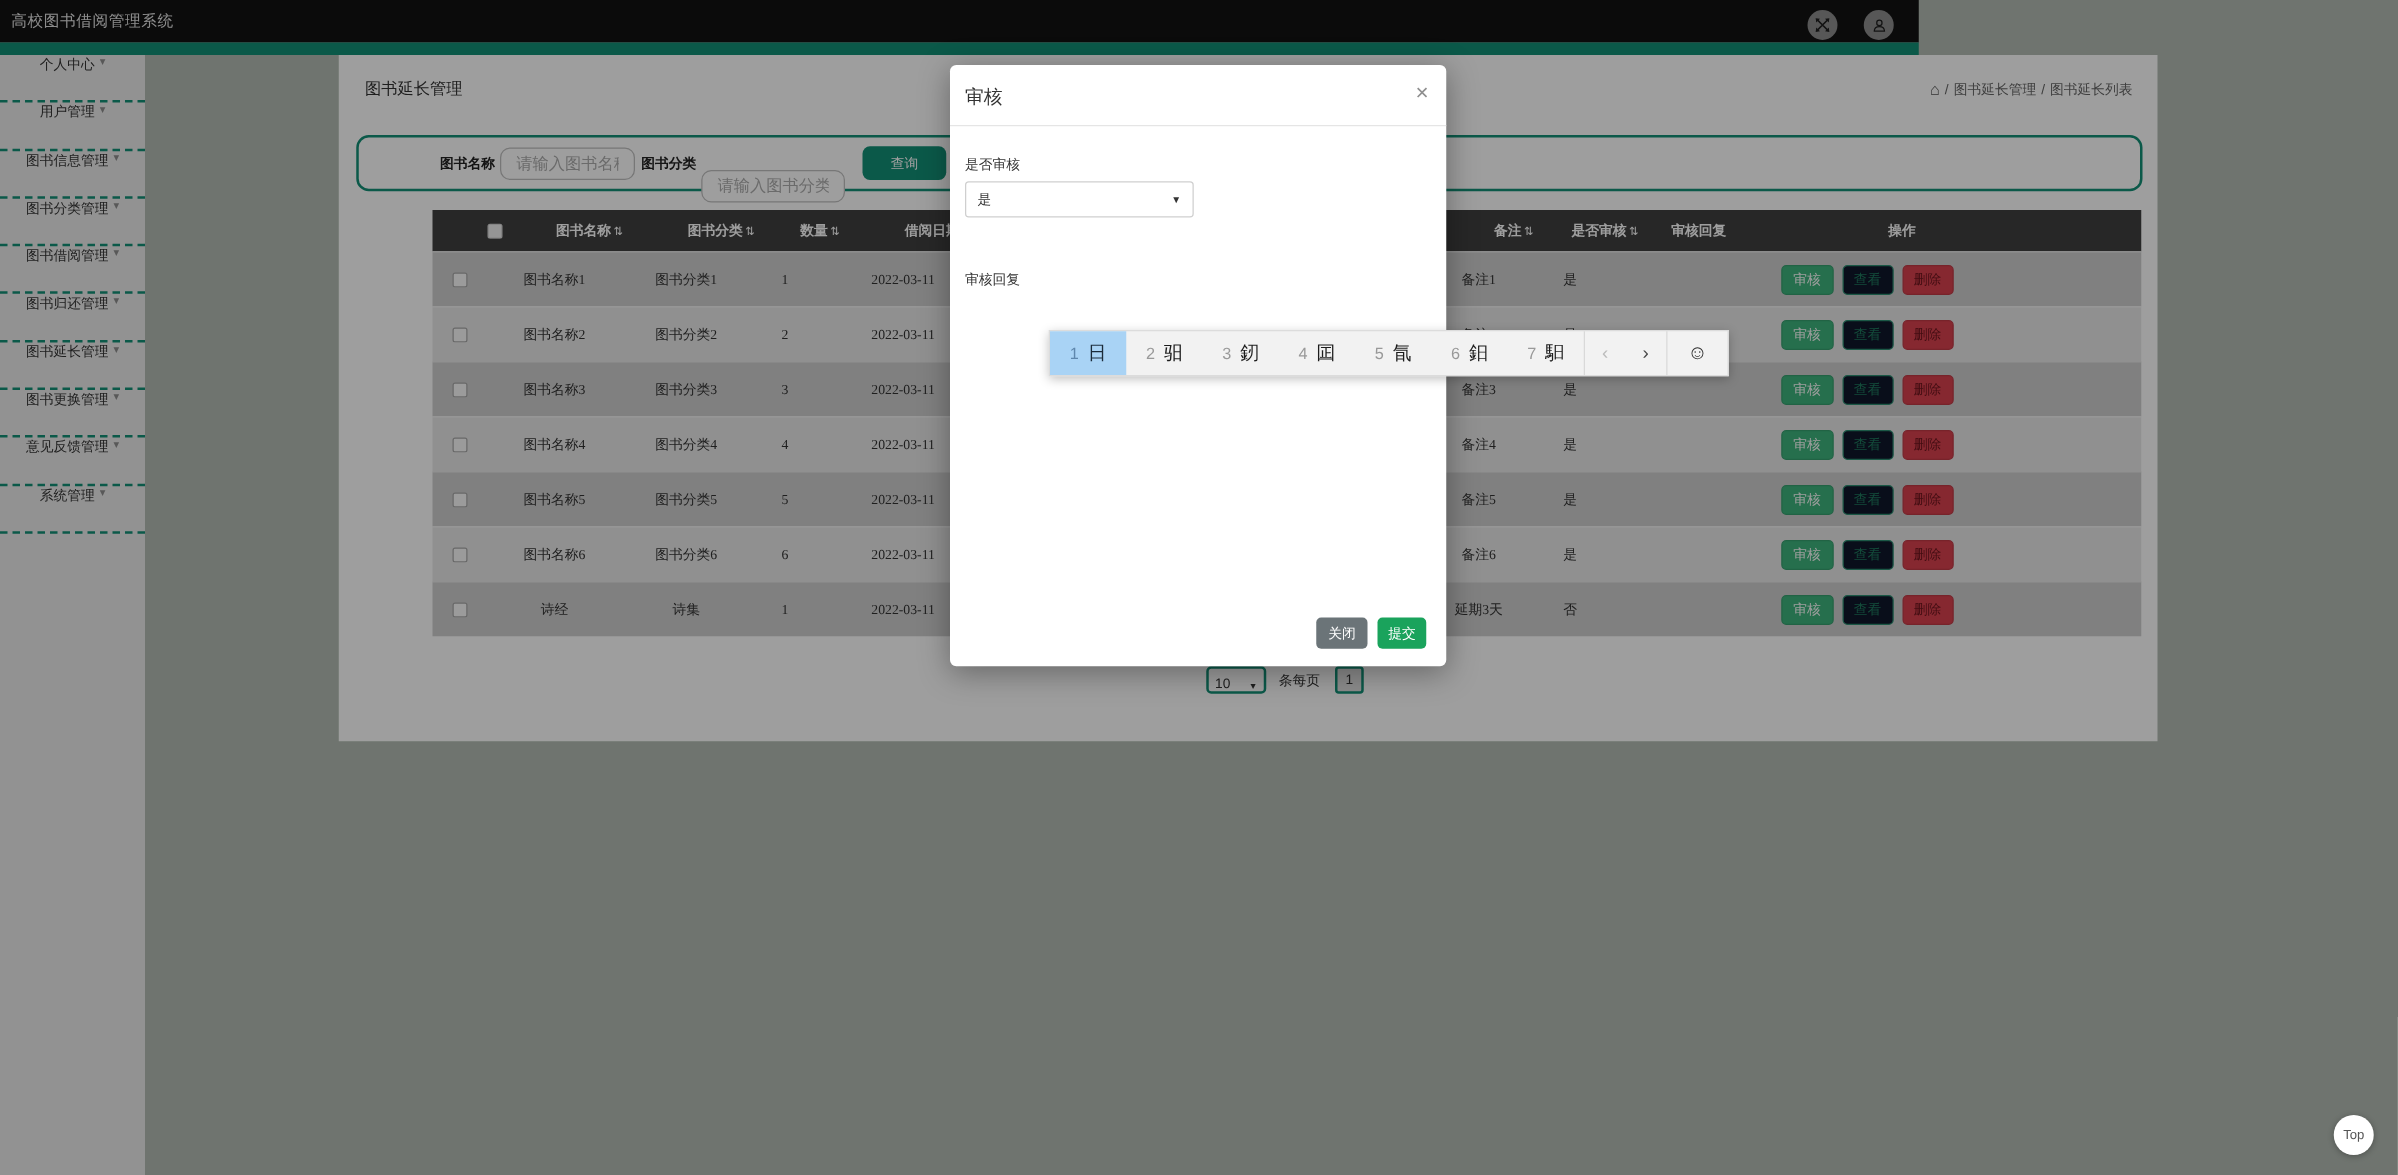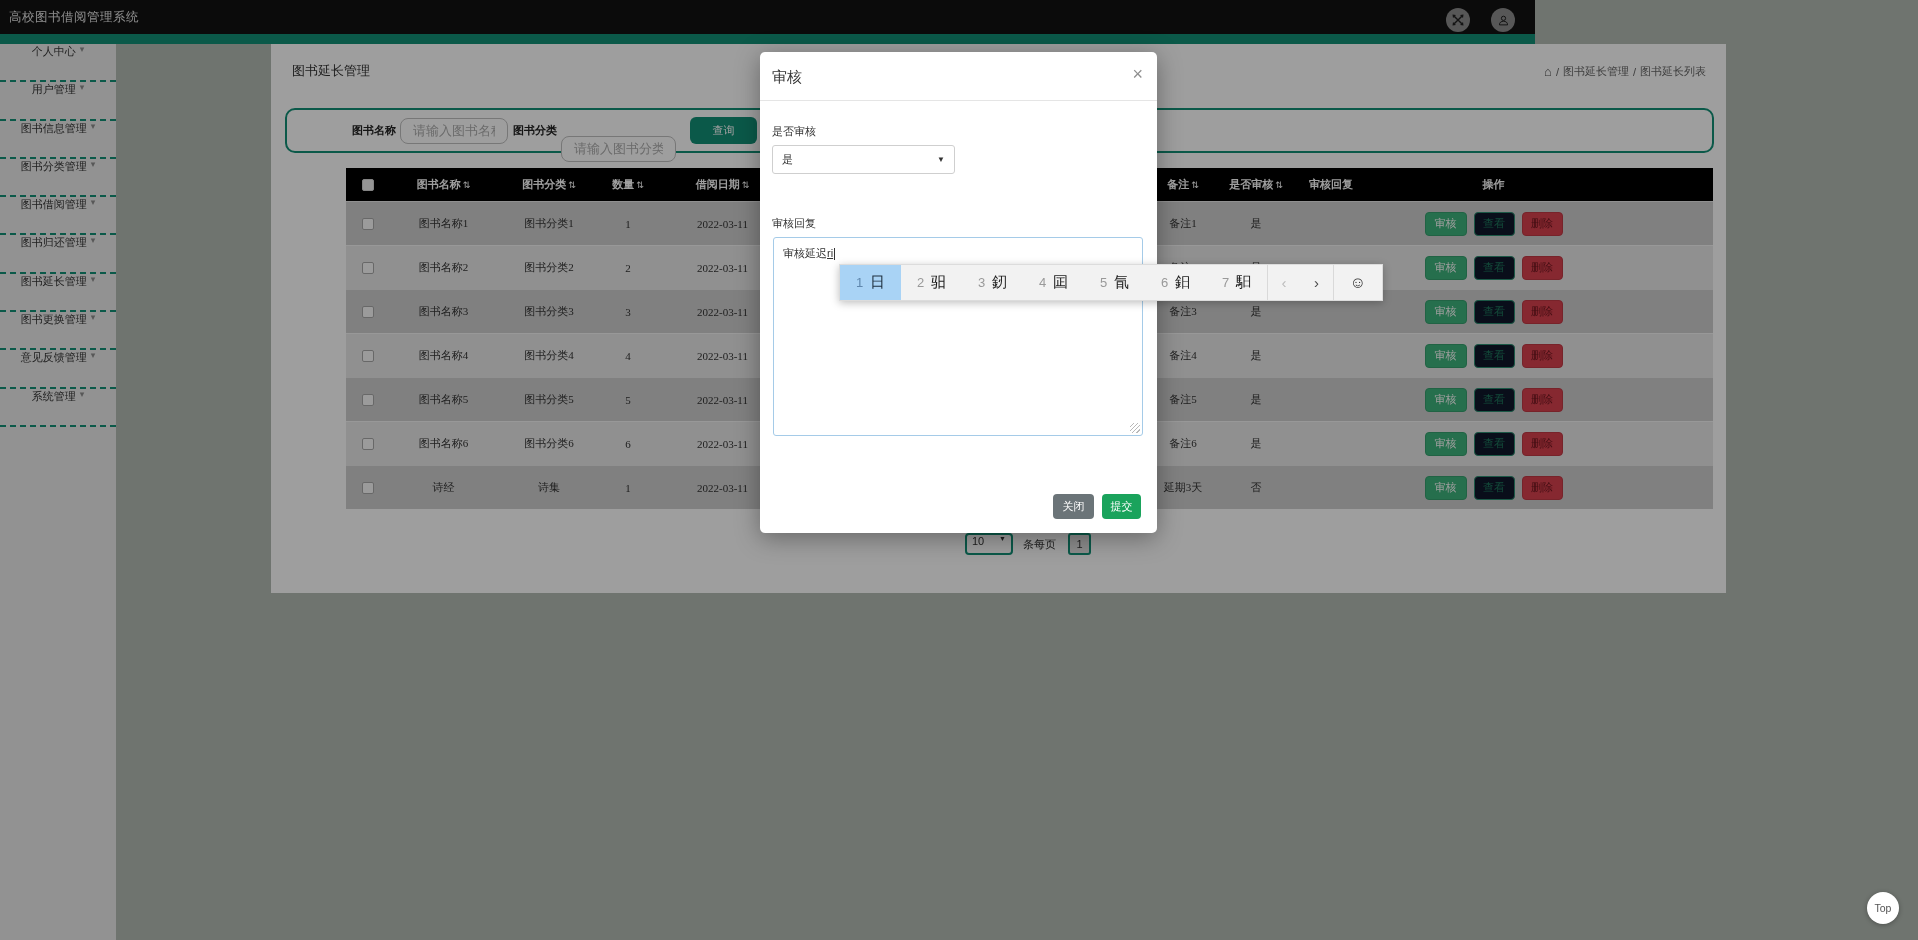--- a/index.html
+++ b/index.html
@@ -28,38 +28,38 @@
   .searchbox { position:absolute; left:14px; top:64px; width:1429px; height:45px; border:2px solid #139077; border-radius:10px; display:flex; align-items:center; padding-left:65px; }
   .s-label { font-size:11px; font-weight:700; color:#222; white-space:nowrap; }
   .s-input { width:108px; height:26px; border:1px solid #c0c0c0; border-radius:8px; font-size:13px; color:#333; padding:0 12px; margin:0 5px 0 4px; outline:none; background:#fff; font-family:inherit; }
   .s-input.cat { width:115px;margin-top:36px; }
   .s-input::placeholder { color:#adadad; }
   .s-btn { width:67px; height:27px; margin-left:9px; background:#139077; color:#fff; font-size:11px; border:none; border-radius:6px; cursor:pointer; font-family:inherit; }
 
   
   .table { position:absolute; left:75px; top:124px; width:1367px; font-size:11px; }
   .thead,.tr { display:grid; grid-template-columns:44px 107px 104px 54px 135px 360px 66px 80px 70px 347px; align-items:center; }
-  .thead { height:33px; background:#000000; color:#fff; font-weight:700; }
+  .thead { height:33px; background:#404040; color:#fff; font-weight:700;padding-left:28px; }
   .th,.td { text-align:center; overflow:hidden; white-space:nowrap; }
   .th:last-child { padding-right:92px; }
   .sort { font-size:9px; margin-left:2px; font-weight:400; }
   .tr { height:44px; color:#333; border-top:1px solid rgba(255,255,255,.55);font-family:Liberation Serif, serif; }
   .tr.odd { background:#cfcfcf; }
   .tr.even { background:#e9e9e9; }
   .cb { display:inline-block; width:12px; height:12px; background:#fbfbfb; border:1px solid #a9a9a9; border-radius:2px; vertical-align:middle; cursor:pointer; }
   .cb.hd { background:#f1f1f1; border-color:#d6d6d6; }
   .actions { display:flex; gap:7px; justify-content:center; padding-right:92px; }
   .rbtn { height:24px; border-radius:4px; font-size:11px; cursor:pointer; font-family:inherit; }
   .btn-audit { width:42px; background:#3eb37c; color:#fff; border:1px solid #36a06f; }
   .btn-view { width:41px; background:#0f172a; color:#1f7a5e; border:1px solid #2c8f72; }
   .btn-del { width:41px; background:#d8414e; color:#6b151d; border:1px solid #c03945; }
 
   
   .pagination { position:absolute; left:0; top:489px; width:100%; font-size:11px; color:#333; }
-  .pg-select { position:absolute; left:694px; top:0; width:48px; height:22px; border:2px solid #139077; border-radius:4px; background:#fff; display:flex; align-items:flex-start; padding:0 5px; cursor:pointer; }
+  .pg-select { position:absolute; left:694px; top:0; width:48px; height:22px; border:2px solid #139077; border-radius:4px; background:#fff; display:flex; align-items:flex-end; padding:0 5px; cursor:pointer; }
   .pg-select .arr { margin-left:auto; font-size:7px; color:#333; }
   .pg-label { position:absolute; left:752px; top:4px; }
   .pg-page { position:absolute; left:797px; top:0; width:23px; height:22px; border:2px solid #139077; border-radius:3px; background:#e2e2e2; display:flex; align-items:center; justify-content:center; cursor:pointer; }
 
   
   .backdrop { position:absolute; left:0; top:0; width:1918px; height:940px; background:rgba(0,0,0,.38); z-index:10; }
   .modal { position:absolute; left:760px; top:52px; width:397px; height:481px; background:#fff; border-radius:5px; box-shadow:0 5px 25px rgba(0,0,0,.35); z-index:20; }
   .m-header { height:49px; border-bottom:1px solid #e5e5e5; position:relative; }
   .m-title { position:absolute; left:12px; top:16px; font-size:15px; color:#333; }
   .m-close { position:absolute; right:14px; top:13px; font-size:18px; color:#8f8f8f; line-height:1; cursor:pointer; }
@@ -316,24 +316,20 @@
   <div class="m-header">
     <span class="m-title">审核</span>
     <span class="m-close">×</span>
   </div>
   <span class="m-label" style="top:72px;">是否审核</span>
   <div class="m-select">
     <span>是</span>
     <span class="arr">▼</span>
   </div>
   <span class="m-label" style="top:164px;">审核回复</span>
-  <div class="m-textarea">
-    <span>审核延迟</span><u>ri</u><span class="caret"></span>
-    <span class="resize-grip"></span>
-  </div>
   <button class="m-footer-btn m-close-btn">关闭</button>
   <button class="m-footer-btn m-submit-btn">提交</button>
 </div>
 
 <div class="ime">
   <div style="display:flex;">
       <div class="cand hl">
         <span class="n">1</span>
         <span class="c">日</span>
       </div>

